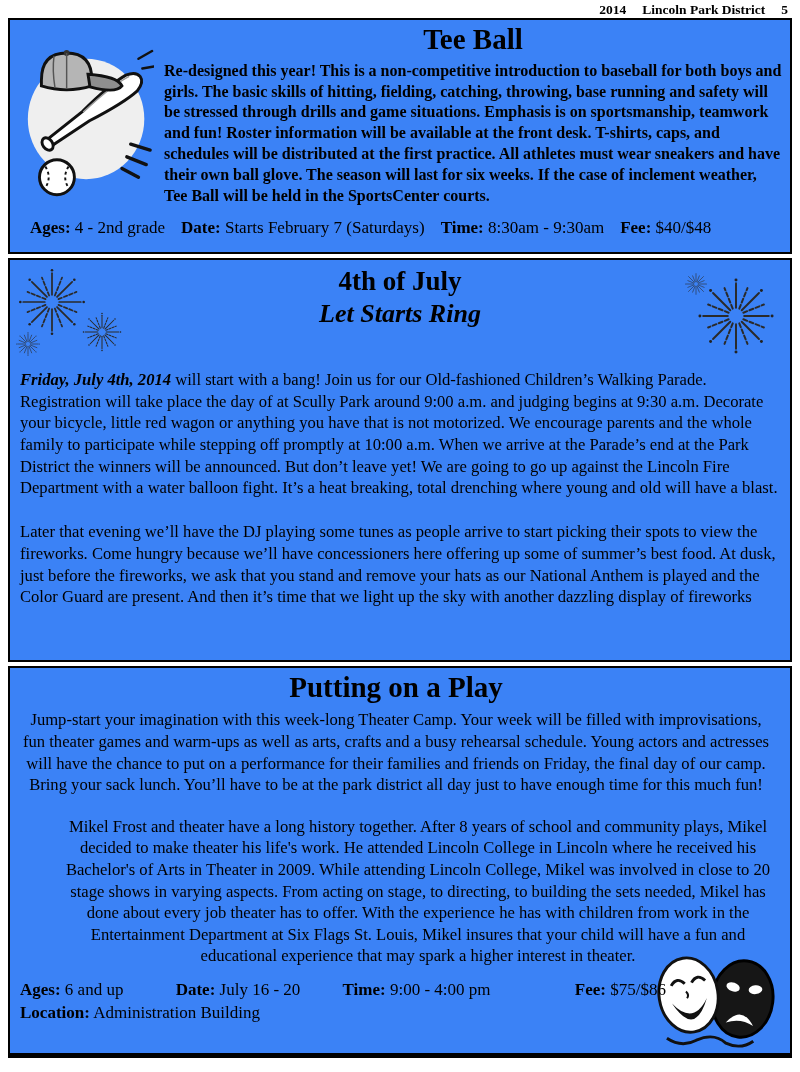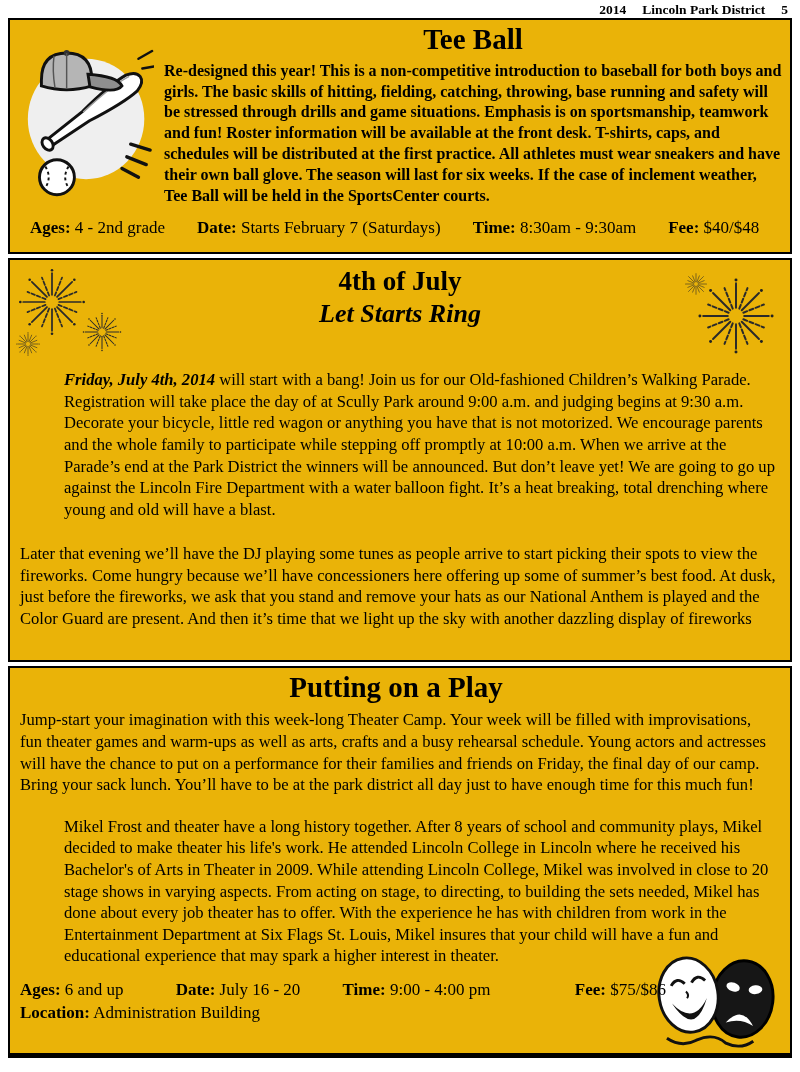--- a/index.html
+++ b/index.html
@@ -14,54 +14,54 @@
 
   
   .pg-header {
     display:flex; justify-content:flex-end; align-items:baseline;
     gap:16px; font-weight:bold; font-size:13.5px;
     height:16px; padding:0 4px 2px 0;
   }
 
   .box {
     border:2.5px solid #000;
-    background:#eab308;
+    background:#3b82f6;
     position:relative;
     overflow:hidden;
   }
   .box + .box { margin-top:4px; }
 
   
   .tb { min-height:236px; padding:4px 8px 6px 8px; }
   .tb-clip { float:left; width:132px; height:180px; margin:4px 10px 0 4px; }
   .tb-clip svg { width:100%; height:100%; display:block; }
   .tb-title { text-align:center; font-size:29px; font-weight:bold; line-height:1.1; margin-bottom:5px; }
   .tb-body { font-size:16px; line-height:1.3;font-weight:bold; }
   .details-row {
-    clear:both; display:flex; gap:32px;
+    clear:both; display:flex; gap:16px;
     font-size:17px; margin:12px 0 2px 12px; white-space:nowrap;
   }
   .details-row b { font-weight:bold; }
 
   
   .july { min-height:404px; padding:6px 10px 8px 10px; }
   .fw-left  { position:absolute; left:4px;  top:4px;  width:112px; height:96px; }
   .fw-right { position:absolute; right:6px; top:12px; width:100px; height:86px; }
   .fw-left svg, .fw-right svg { width:100%; height:100%; display:block; }
   .july-title { text-align:center; font-size:27px; font-weight:bold; margin-top:0; line-height:1.15; }
   .july-sub { text-align:center; font-size:26px; font-weight:bold; font-style:italic; line-height:1.15; margin-top:2px; }
   .july p { font-size:16.6px; line-height:21.7px; }
-  .july-p1 { margin-top:40px;margin-left:44px; }
+  .july-p1 { margin-top:40px; }
   .july-p2 { margin-top:22px; }
   .lead { font-weight:bold; font-style:italic; }
 
   
   .play { min-height:392px; padding:3px 18px 6px 10px; border-bottom-width:5px; }
   .play-title { text-align:center; font-size:29px; font-weight:bold; line-height:1.15; margin-bottom:5px; }
-  .play p { font-size:16.6px; line-height:21.6px; }
+  .play p { font-size:16.6px; line-height:21.6px;text-align:center; }
   .play-p2 { margin-top:20px;margin-left:44px; }
   .masks { position:absolute; right:4px; bottom:3px; width:140px; height:106px; }
   .masks svg { width:100%; height:100%; display:block; }
   .play-details { margin-top:13px; font-size:17px; position:relative; z-index:2; }
   .play-details b { font-weight:bold; }
   .pd-row1 span.item { display:inline-block; }
   .pd-row1 .i1 { margin-right:48px; }
   .pd-row1 .i2 { margin-right:38px; }
   .pd-row1 .i3 { margin-right:80px; }
   .pd-row2 { margin-top:3px; }

